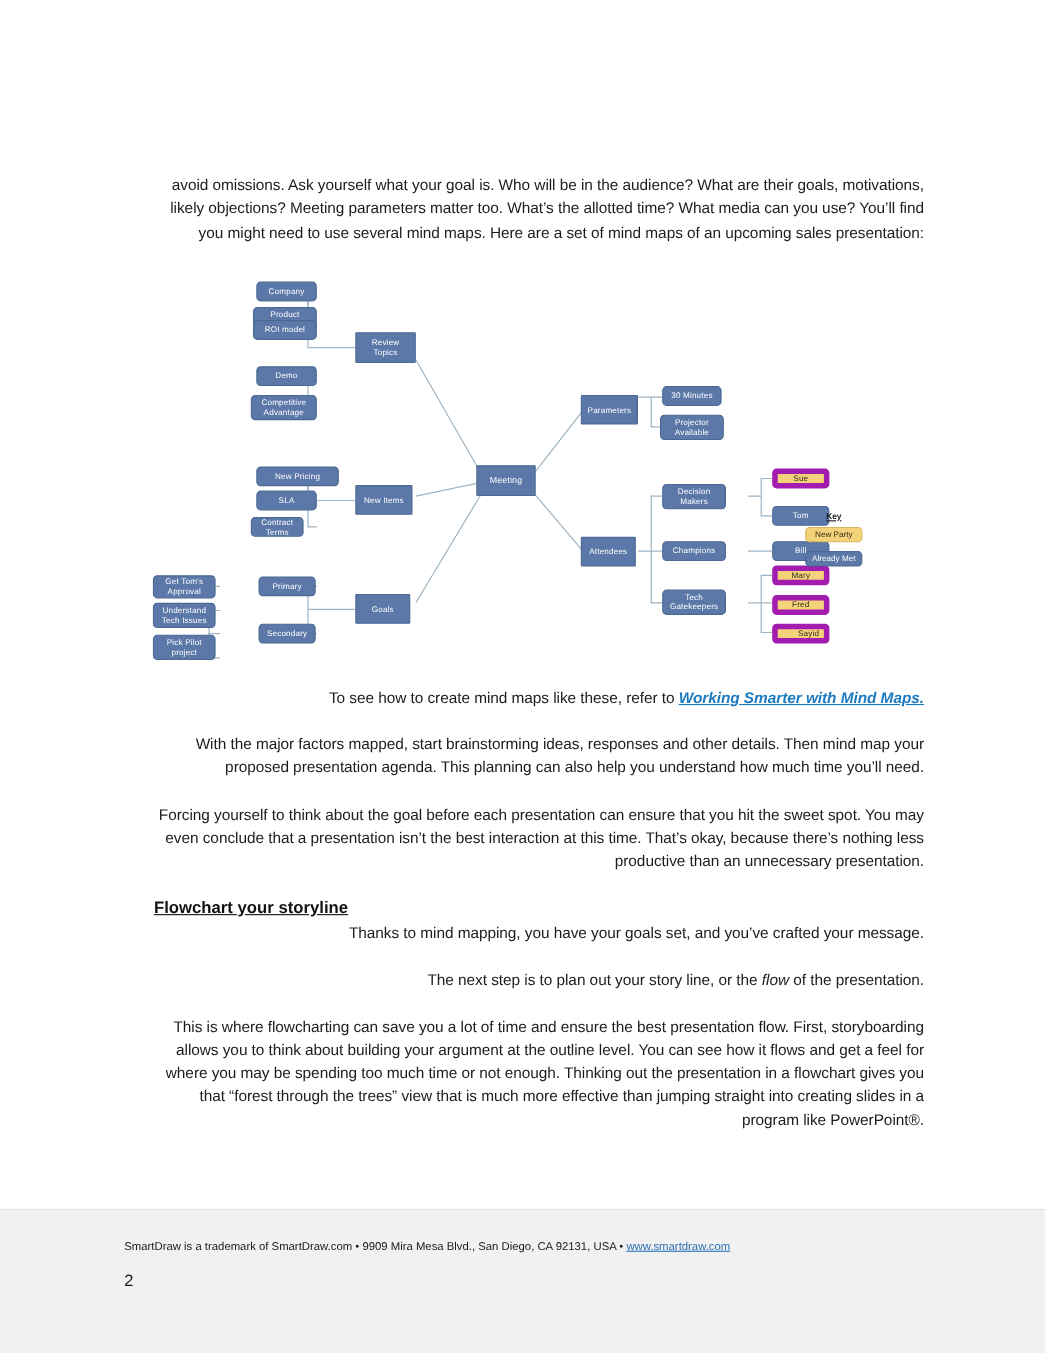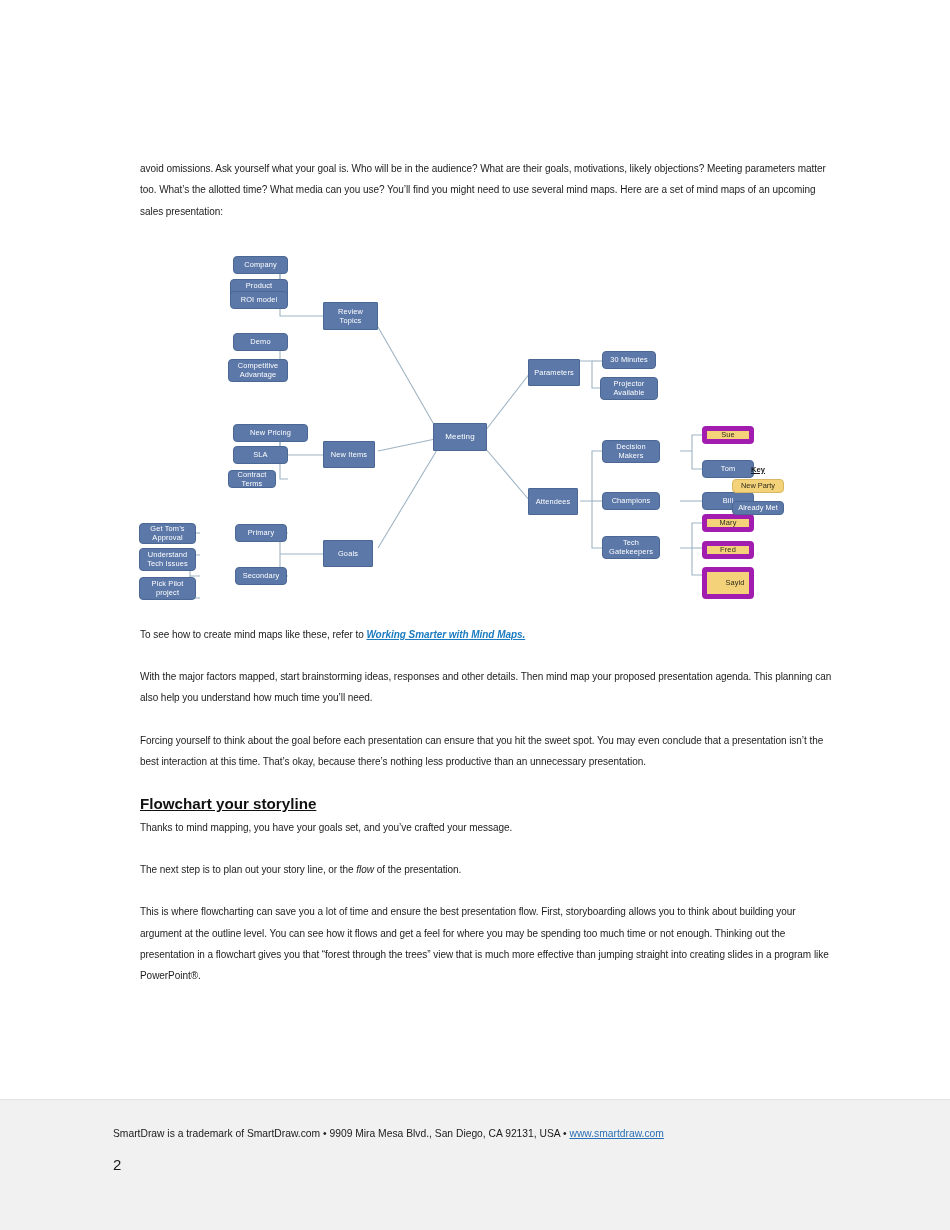--- a/index.html
+++ b/index.html
@@ -26,24 +26,25 @@
 
   .content {
     position: absolute;
     left: 140px;
     top: 158px;
     width: 700px;
   }
 
   p.body-text {
     margin: 0 0 21px 0;
-    font-size: 10px;
+    font-size: 14px;
     line-height: 21.3px;
     color: #1c1c1c;
     letter-spacing: -0.05px;
+    text-align: right;
   }
   p.tight { margin-bottom: 0; }
 
   a.doclink {
     color: #1c7bc0;
     text-decoration: underline;
     font-style: italic;
     font-weight: 600;
   }
 
@@ -253,21 +254,21 @@
 
       <div class="node square" style="left:388px; top:245px; width:50px; height:27px;">Attendees</div>
       <div class="node" style="left:462px; top:197px; width:58px; height:23px;">Decision Makers</div>
       <div class="node yellow" style="left:562px; top:183px; width:52px; height:18px;">Sue</div>
       <div class="node" style="left:562px; top:217px; width:52px; height:18px;">Tom</div>
       <div class="node" style="left:462px; top:249px; width:58px; height:18px;">Champions</div>
       <div class="node" style="left:562px; top:249px; width:52px; height:18px;">Bill</div>
       <div class="node" style="left:462px; top:293px; width:58px; height:23px;">Tech Gatekeepers</div>
       <div class="node yellow" style="left:562px; top:271px; width:52px; height:18px;">Mary</div>
       <div class="node yellow" style="left:562px; top:298px; width:52px; height:18px;">Fred</div>
-      <div class="node yellow" style="left:562px; top:324px; width:52px; height:32px;padding-left:16px;">Sayid</div>
+      <div class="node yellow" style="left:562px; top:324px; width:52px; height:18px;padding-left:16px;">Sayid</div>
 
       <div class="key-wrap">
         <div class="key-title">Key</div>
         <div class="key-chip yellow">New Party</div>
         <div class="key-chip blue">Already Met</div>
       </div>
 
     </div>
 
     <p class="body-text"><span>To see how to create mind maps like these, refer to </span><a class="doclink" href="#">Working Smarter with Mind Maps.</a></p>

